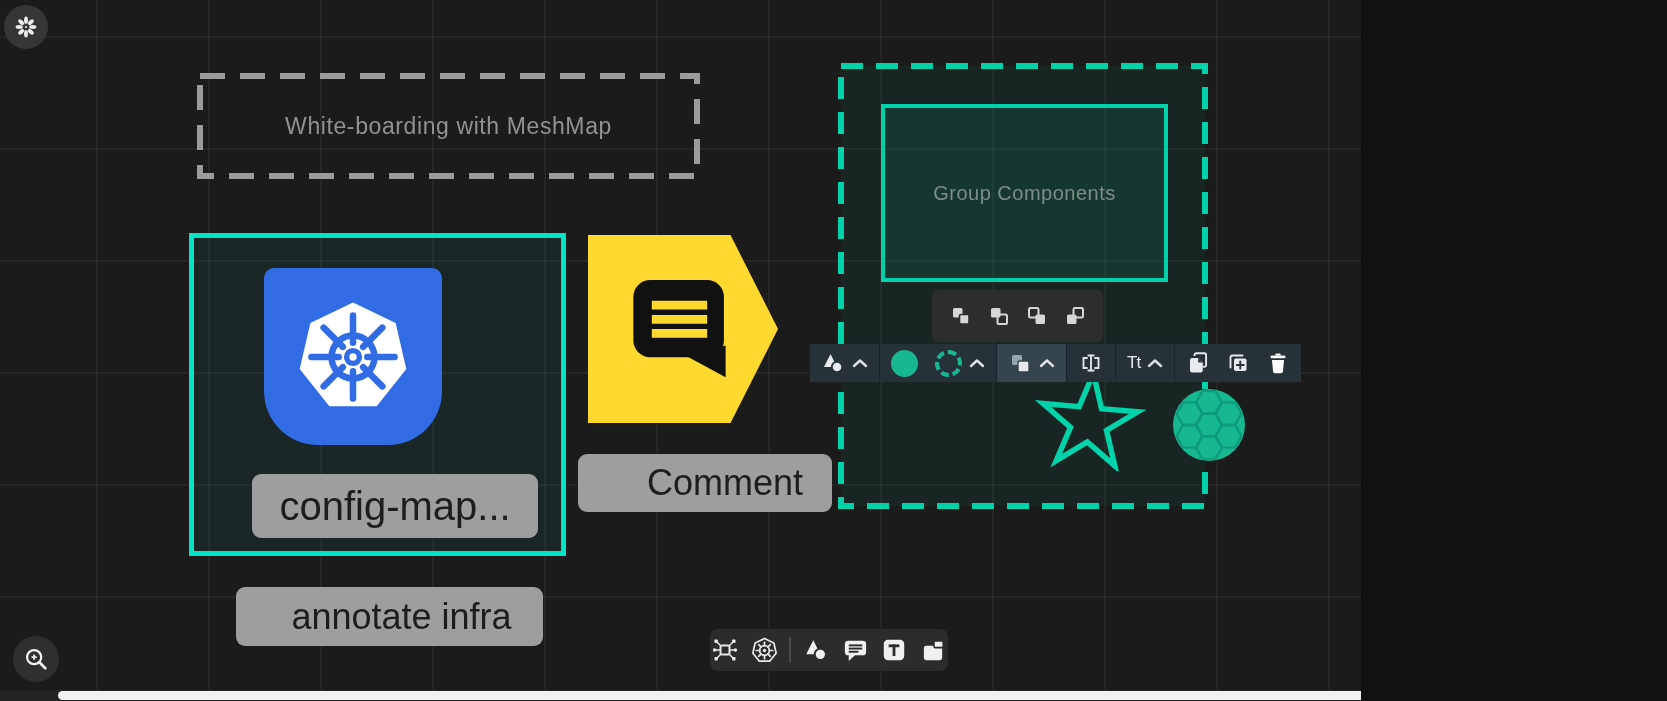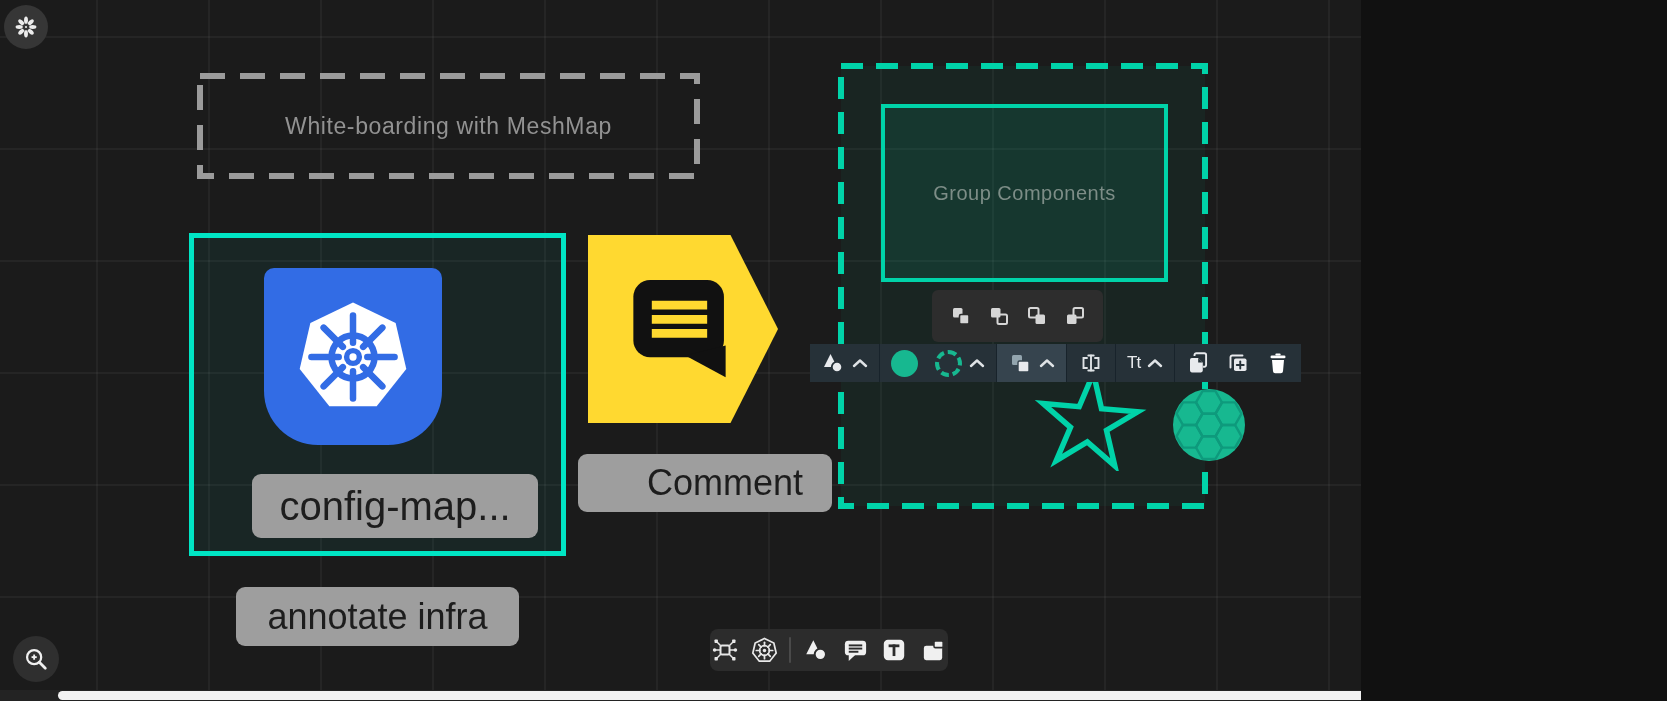--- a/index.html
+++ b/index.html
@@ -42,21 +42,21 @@
     left:264px;top:268px;width:178px;height:177px;background:#326CE5;
     border-radius:10px 10px 54px 54px;display:flex;align-items:center;justify-content:center;
   }
   .shape-label{
     position:absolute;background:#9E9E9E;border-radius:9px;
     display:flex;align-items:center;justify-content:center;
     color:#1d1d1d;
   }
   .node-label{left:208px;top:474px;width:286px;height:64px;font-size:40px;margin-left:44px;}
   .comment-label{left:578px;top:454px;width:214px;height:58px;font-size:36px;padding-left:40px;}
-  .annot-label{left:236px;top:587px;width:283px;height:59px;font-size:36px;}
+  .annot-label{left:236px;top:587px;width:283px;height:59px;font-size:36px;padding-left:24px;}
   
   .comment-shape{
     left:588px;top:235px;width:190px;height:188px;background:#FFD930;
     clip-path:polygon(0 0,75% 0,100% 50%,75% 100%,0 100%);
   }
   .comment-shape svg{position:absolute;left:40px;top:40px;}
   
   .mesh-circle{left:1172px;top:388px;width:74px;height:74px;}
   
   .layer-popup{

